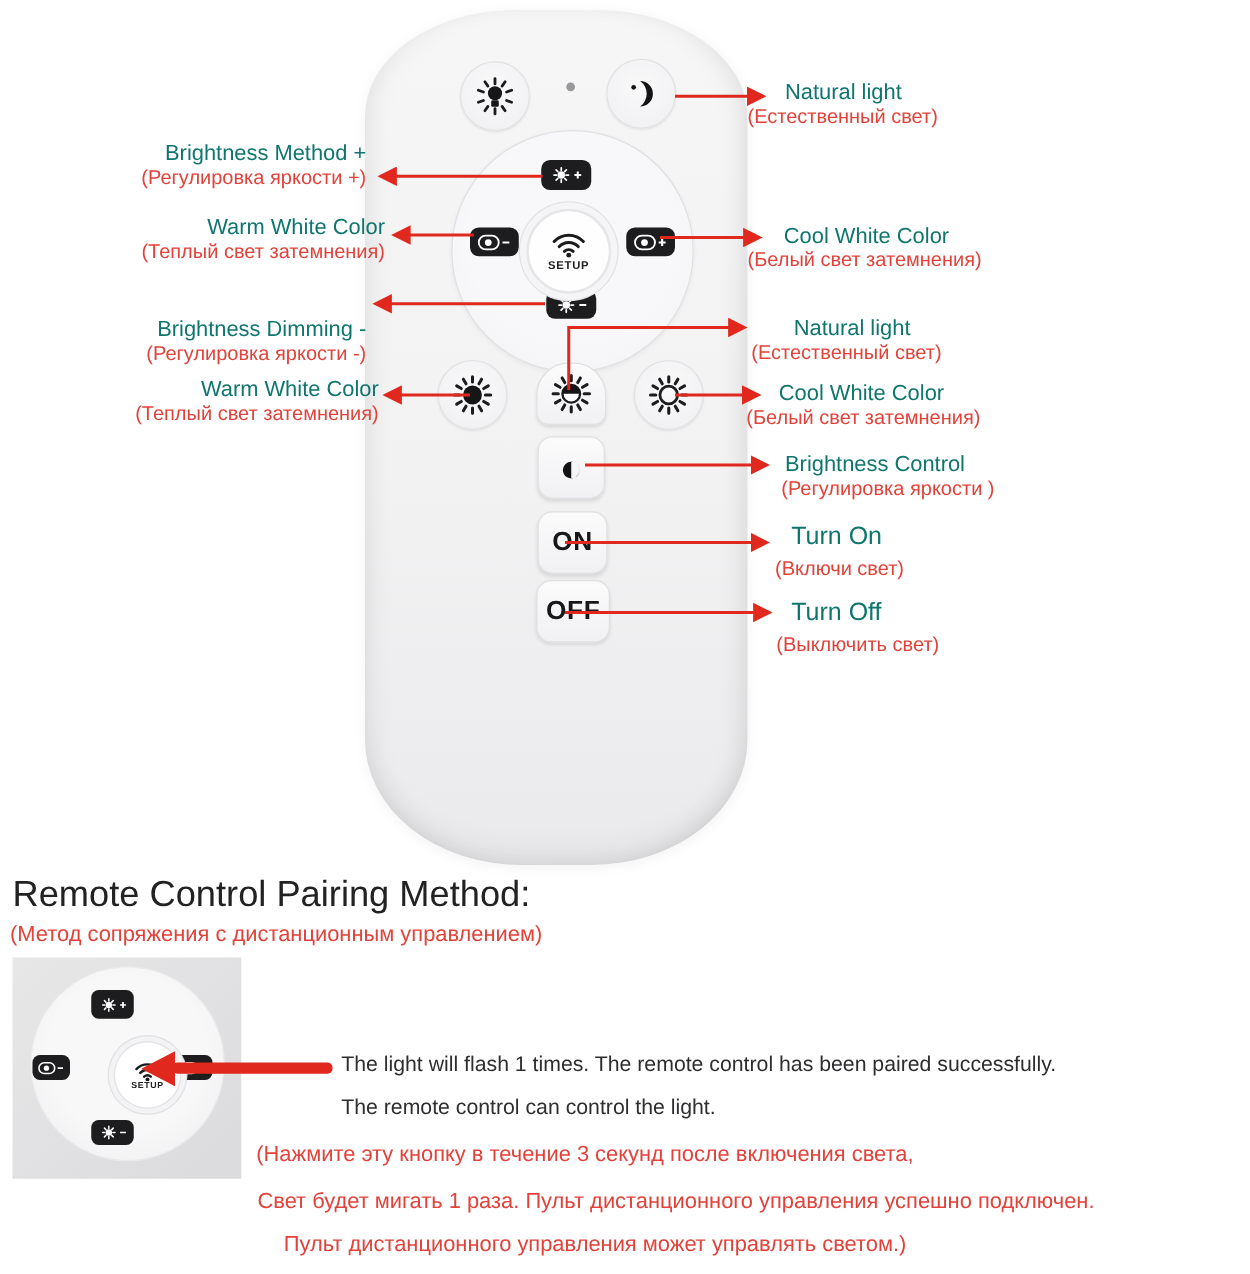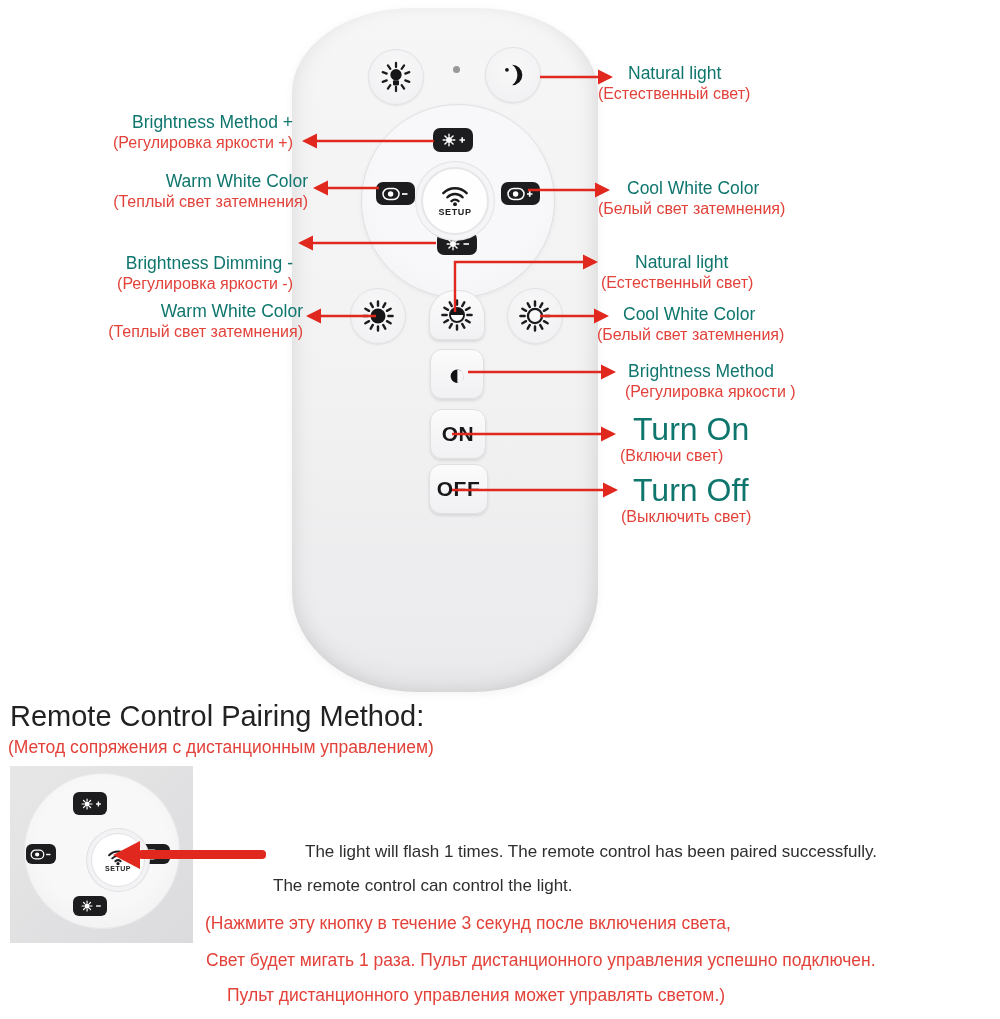--- a/index.html
+++ b/index.html
@@ -3,21 +3,21 @@
 <meta charset="utf-8">
 <style>
   html,body{margin:0;padding:0;background:#fff;}
   .canvas{position:relative;width:1000px;height:1019px;background:#fff;
           font-family:"Liberation Sans",sans-serif;overflow:hidden;}
 
   
   .callout{position:absolute;z-index:3;}
   .callout.align-r{text-align:right;}
   .c-en{font-size:17.5px;color:#0f766e;line-height:20px;white-space:nowrap;}
-  .c-en.big{font-size:32px;line-height:31px;}
+  .c-en.big{font-size:20px;line-height:31px;}
   .c-ru{font-size:16px;color:#e2423a;line-height:19px;white-space:nowrap;margin-top:1px;}
 
   
   .arrows{position:absolute;left:0;top:0;z-index:5;pointer-events:none;}
 
   
   .remote{position:absolute;left:292px;top:8px;width:306px;height:684px;z-index:1;
           background:linear-gradient(180deg,#f6f6f7 0%,#f2f2f3 55%,#eaeaec 100%);
           border-radius:120px 120px 125px 125px / 85px 85px 100px 100px;
           box-shadow:inset 14px 0 24px -14px rgba(0,0,0,.10),
@@ -246,21 +246,21 @@
   </div>
   <div class="callout" style="left:601px;top:252px;">
     <div class="c-en" style="margin-left:34px;">Natural light</div>
     <div class="c-ru">(Естественный свет)</div>
   </div>
   <div class="callout" style="left:597px;top:304px;">
     <div class="c-en" style="margin-left:26px;">Cool White Color</div>
     <div class="c-ru">(Белый свет затемнения)</div>
   </div>
   <div class="callout" style="left:625px;top:361px;">
-    <div class="c-en" style="margin-left:3px;">Brightness Method</div>
+    <div class="c-en" style="margin-left:3px;">Brightness Control</div>
     <div class="c-ru">(Регулировка яркости )</div>
   </div>
   <div class="callout" style="left:620px;top:414px;">
     <div class="c-en big" style="margin-left:13px;">Turn On</div>
     <div class="c-ru">(Включи свет)</div>
   </div>
   <div class="callout" style="left:621px;top:475px;">
     <div class="c-en big" style="margin-left:12px;">Turn Off</div>
     <div class="c-ru">(Выключить свет)</div>
   </div>
@@ -312,20 +312,20 @@
           <circle cx="12" cy="16.4" r="1.8" fill="#1b1b1d"></circle>
         </svg>
         <span class="cu-setup-text">SETUP</span>
       </div>
     </div>
   </div>
 
   <div class="pa-head"></div>
   <div class="pa-line"></div>
 
-  <div class="step-en" style="top:842px;margin-left:32px;">The light will flash 1 times. The remote control has been paired successfully.</div>
+  <div class="step-en" style="top:842px;">The light will flash 1 times. The remote control has been paired successfully.</div>
   <div class="step-en" style="top:876px;">The remote control can control the light.</div>
 
   <div class="step-ru" style="left:205px;top:913px;">(Нажмите эту кнопку в течение 3 секунд после включения света,</div>
   <div class="step-ru" style="left:206px;top:950px;">Свет будет мигать 1 раза. Пульт дистанционного управления успешно подключен.</div>
   <div class="step-ru" style="left:207px;top:985px;margin-left:20px;">Пульт дистанционного управления может управлять светом.)</div>
 
 </div>
 
 </body></html>

